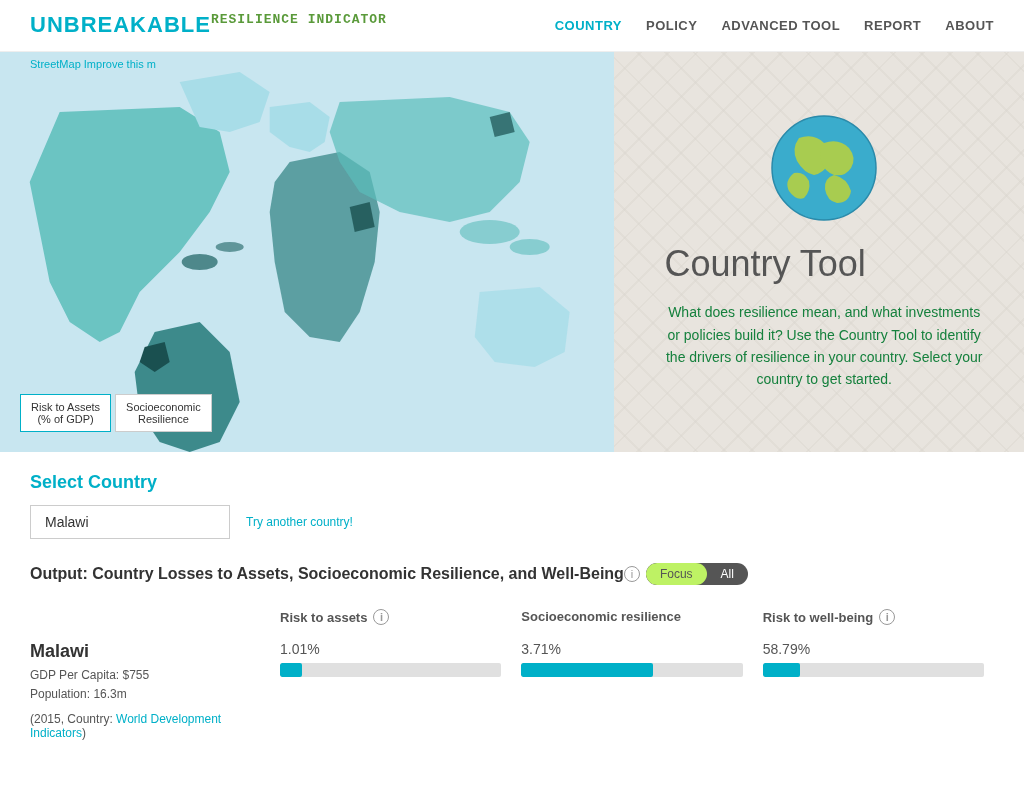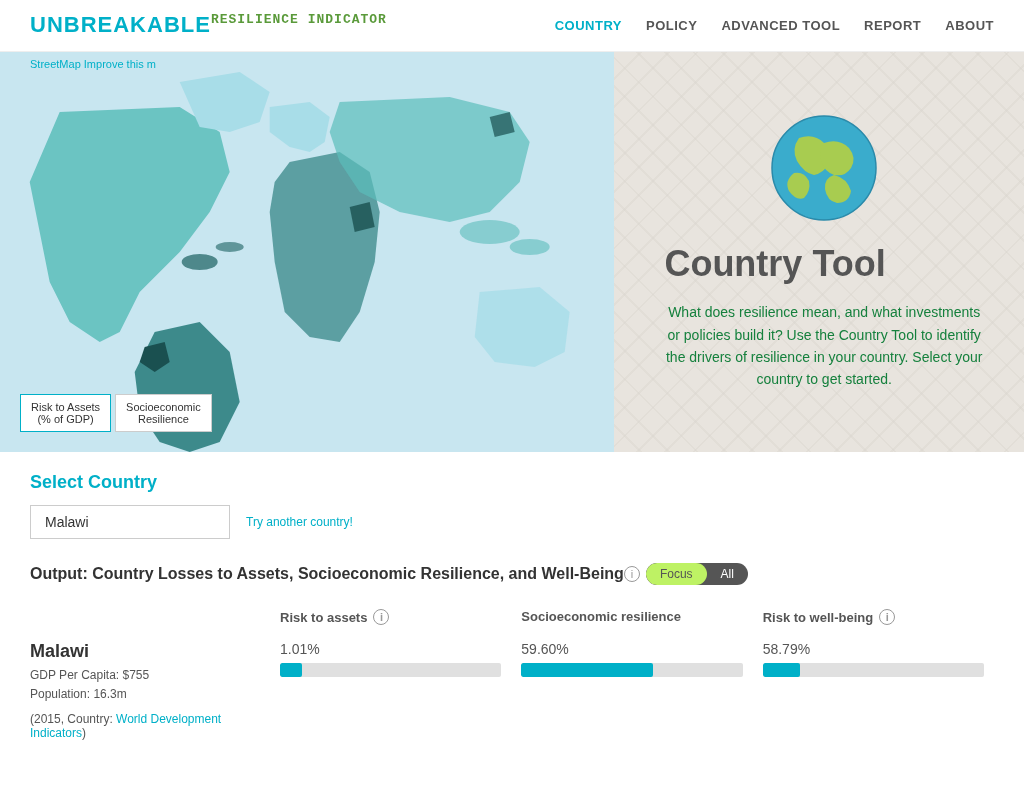--- a/index.html
+++ b/index.html
@@ -107,21 +107,21 @@
     .globe-icon {
       width: 110px;
       height: 110px;
       border-radius: 50%;
       margin: 0 auto 20px auto;
       display: block;
       overflow: hidden;
     }
     .panel-title {
       font-size: 36px;
-      font-weight: 700;
+      font-weight: 400;
       color: #555;
       margin-bottom: 16px;
       text-align: left;
     }
     .panel-desc {
       font-size: 14px;
       color: #15803d;
       line-height: 1.6;
       text-align: center;
     }
@@ -405,21 +405,21 @@
     <div class="metrics-cols">
 
       <div class="metric-col">
         <div class="metric-value">1.01%</div>
         <div class="progress-bar-bg">
           <div class="progress-bar-fill" style="width: 10.1%"></div>
         </div>
       </div>
 
       <div class="metric-col">
-        <div class="metric-value">59.60%</div>
+        <div class="metric-value">3.71%</div>
         <div class="progress-bar-bg">
           <div class="progress-bar-fill" style="width: 59.6%"></div>
         </div>
       </div>
 
       <div class="metric-col">
         <div class="metric-value">58.79%</div>
         <div class="progress-bar-bg">
           <div class="progress-bar-fill" style="width: 16.9%"></div>
         </div>

